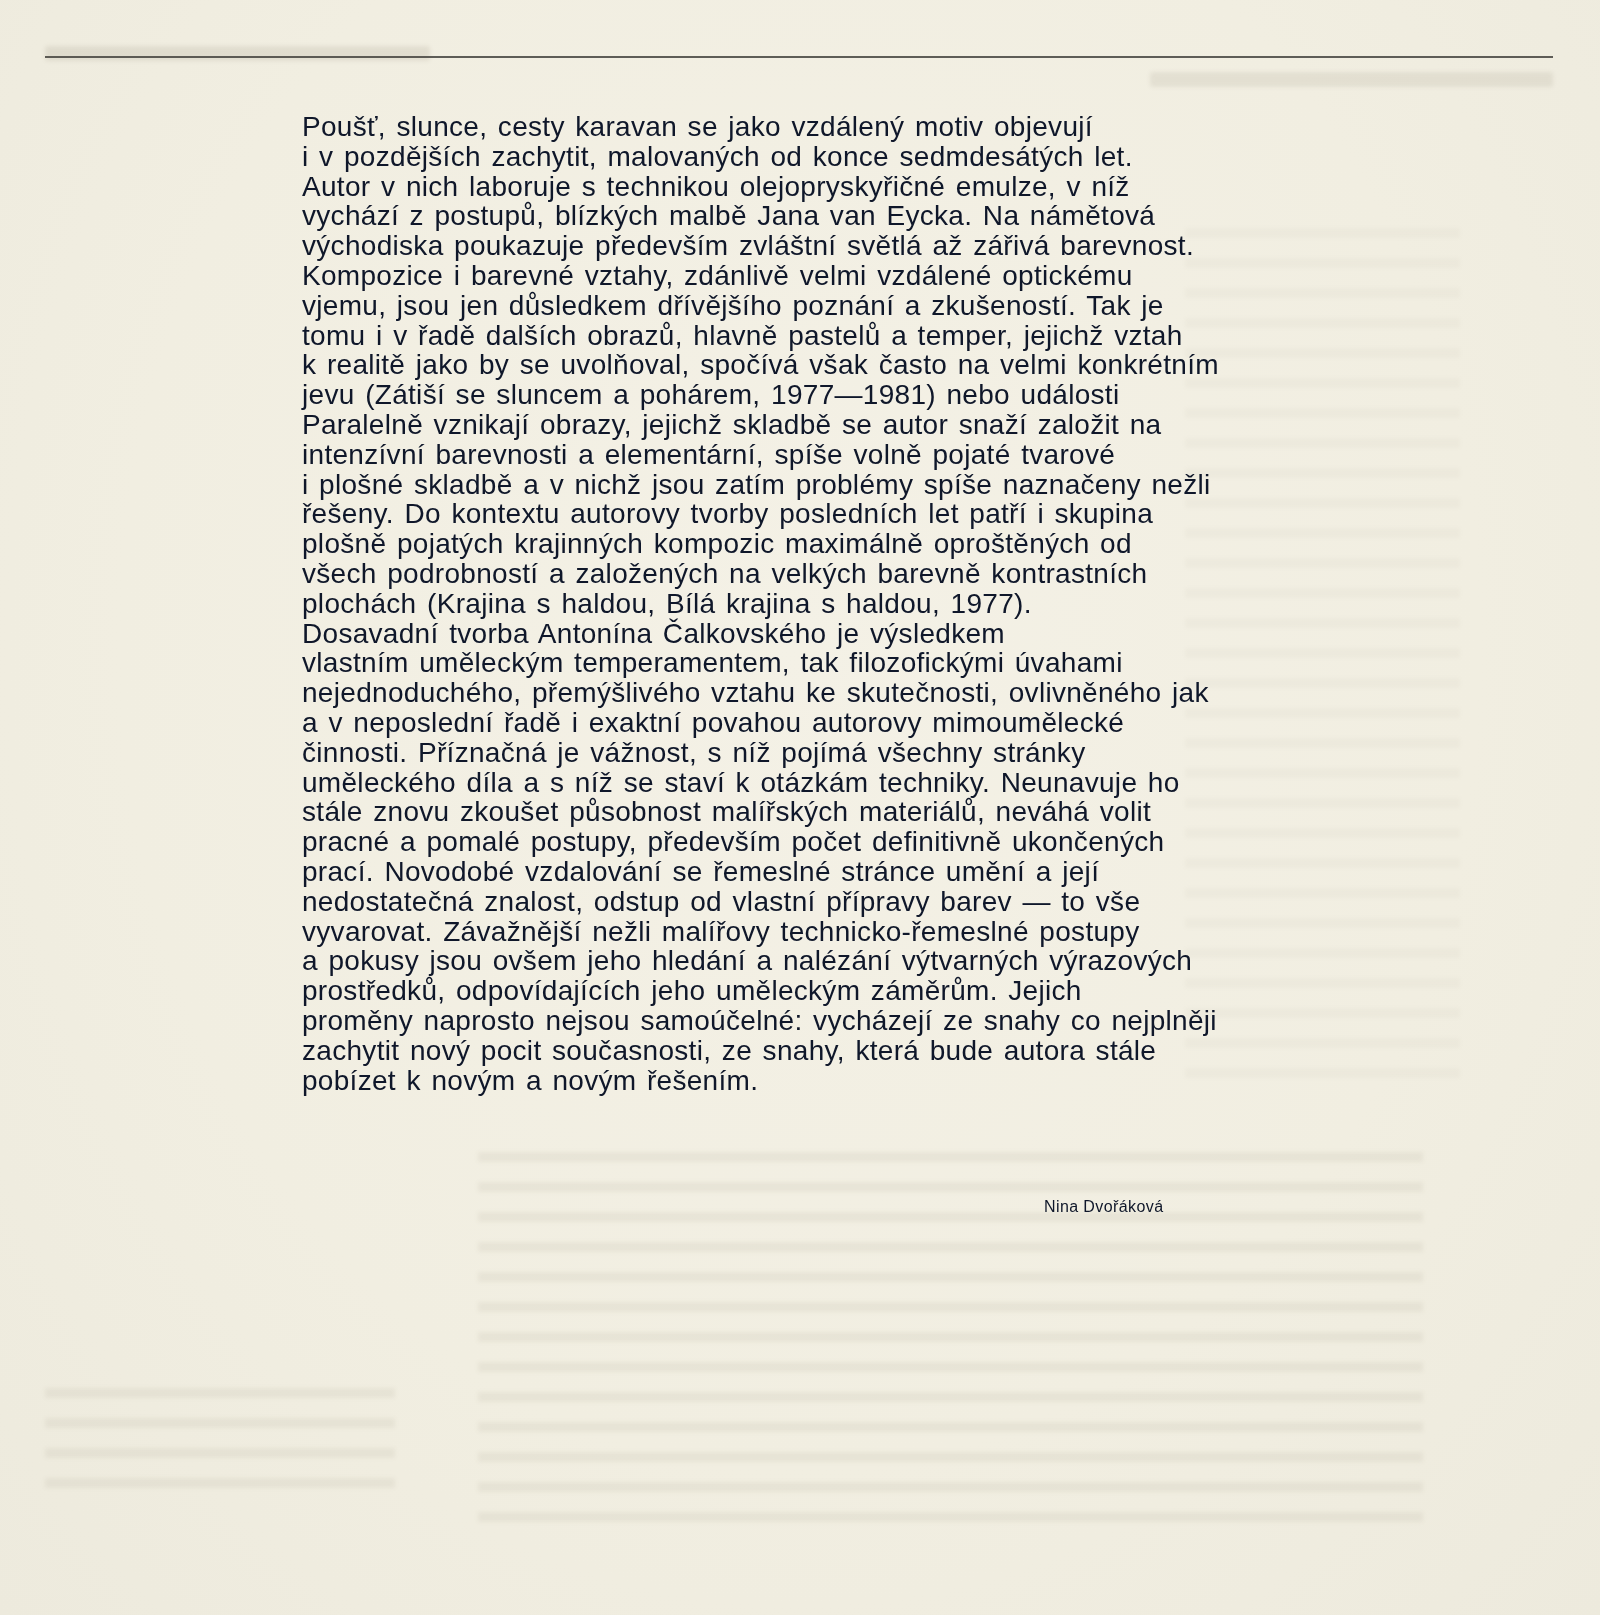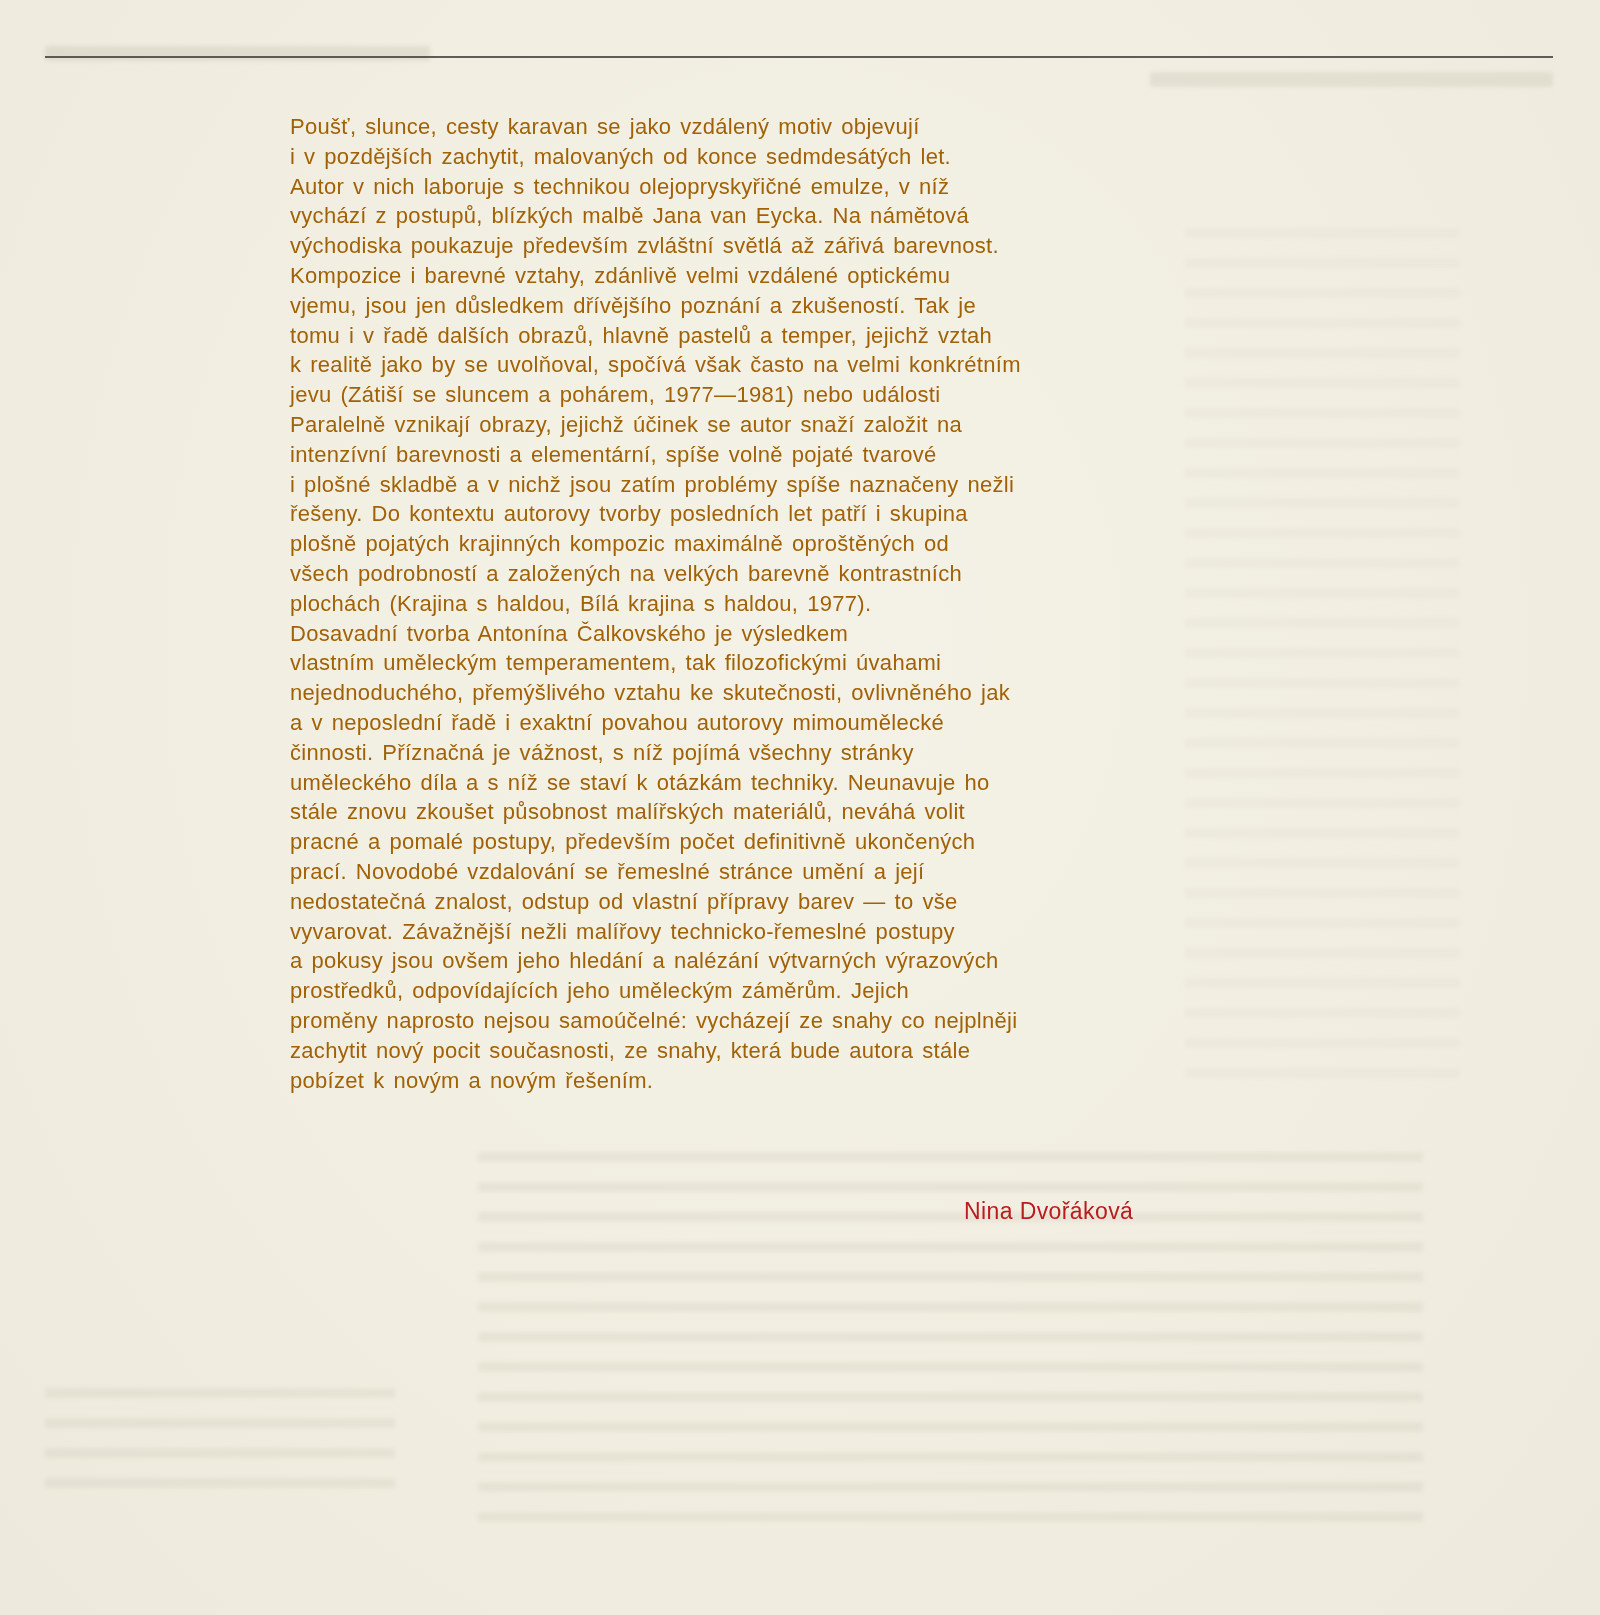--- a/index.html
+++ b/index.html
@@ -22,40 +22,40 @@
     left: 45px;
     top: 56px;
     width: 1508px;
     height: 2px;
     background: #44433e;
     opacity: 0.85;
   }
 
   .text-block {
     position: absolute;
-    left: 290px;
+    left: 302px;
     top: 112px;
     width: 910px;
-    font-size: 22px;
+    font-size: 28px;
     line-height: 29.8px;
     letter-spacing: 0.3px;
     word-spacing: 2.5px;
-    color: #a16207;
+    color: #0f172a;
   }
   .text-block .line {
     white-space: nowrap;
   }
 
   .signature {
     position: absolute;
-    left: 964px;
+    left: 1044px;
     top: 1198px;
-    font-size: 23px;
+    font-size: 16px;
     letter-spacing: 0.4px;
-    color: #b91c1c;
+    color: #0f172a;
   }
 
   
   .ghost {
     position: absolute;
     pointer-events: none;
     filter: blur(2.2px);
   }
   .ghost-bar {
     background: rgba(125, 117, 96, 0.30);
@@ -106,21 +106,21 @@
 
       <div class="line">vjemu, jsou jen důsledkem dřívějšího poznání a zkušeností. Tak je</div>
 
       <div class="line">tomu i v řadě dalších obrazů, hlavně pastelů a temper, jejichž vztah</div>
 
       <div class="line">k realitě jako by se uvolňoval, spočívá však často na velmi konkrétním</div>
 
       <div class="line">jevu (Zátiší se sluncem a pohárem, 1977—1981) nebo události</div>
 
 
-      <div class="line">Paralelně vznikají obrazy, jejichž účinek se autor snaží založit na</div>
+      <div class="line">Paralelně vznikají obrazy, jejichž skladbě se autor snaží založit na</div>
 
       <div class="line">intenzívní barevnosti a elementární, spíše volně pojaté tvarové</div>
 
       <div class="line">i plošné skladbě a v nichž jsou zatím problémy spíše naznačeny nežli</div>
 
       <div class="line">řešeny. Do kontextu autorovy tvorby posledních let patří i skupina</div>
 
       <div class="line">plošně pojatých krajinných kompozic maximálně oproštěných od</div>
 
       <div class="line">všech podrobností a založených na velkých barevně kontrastních</div>

